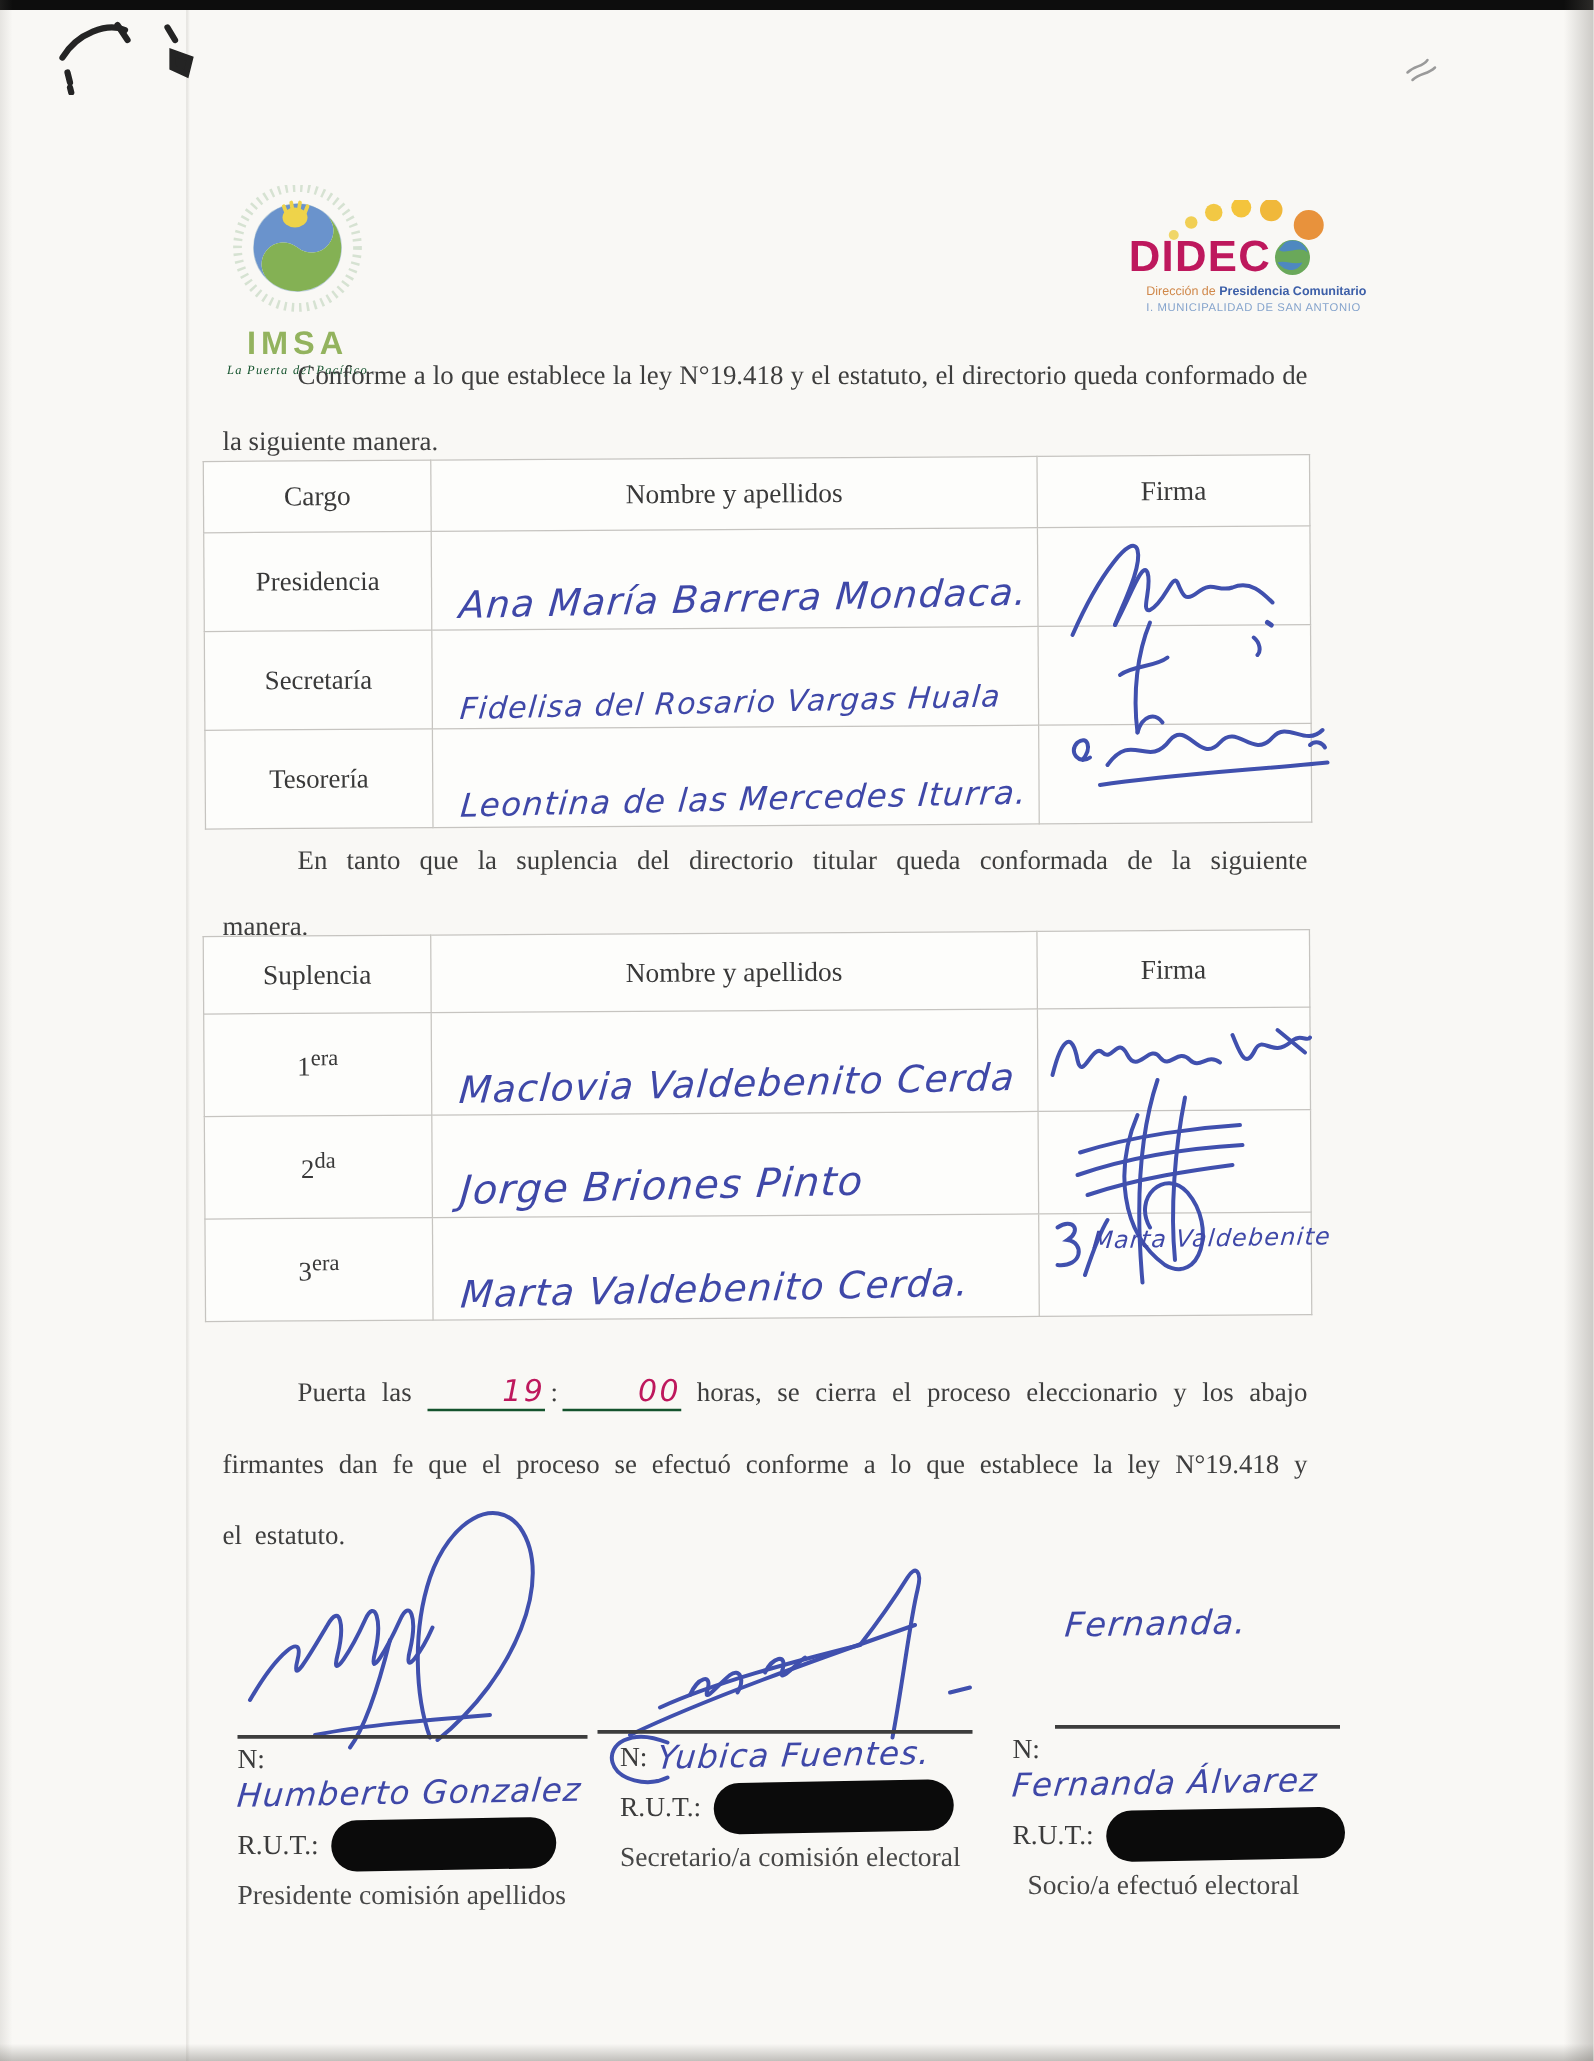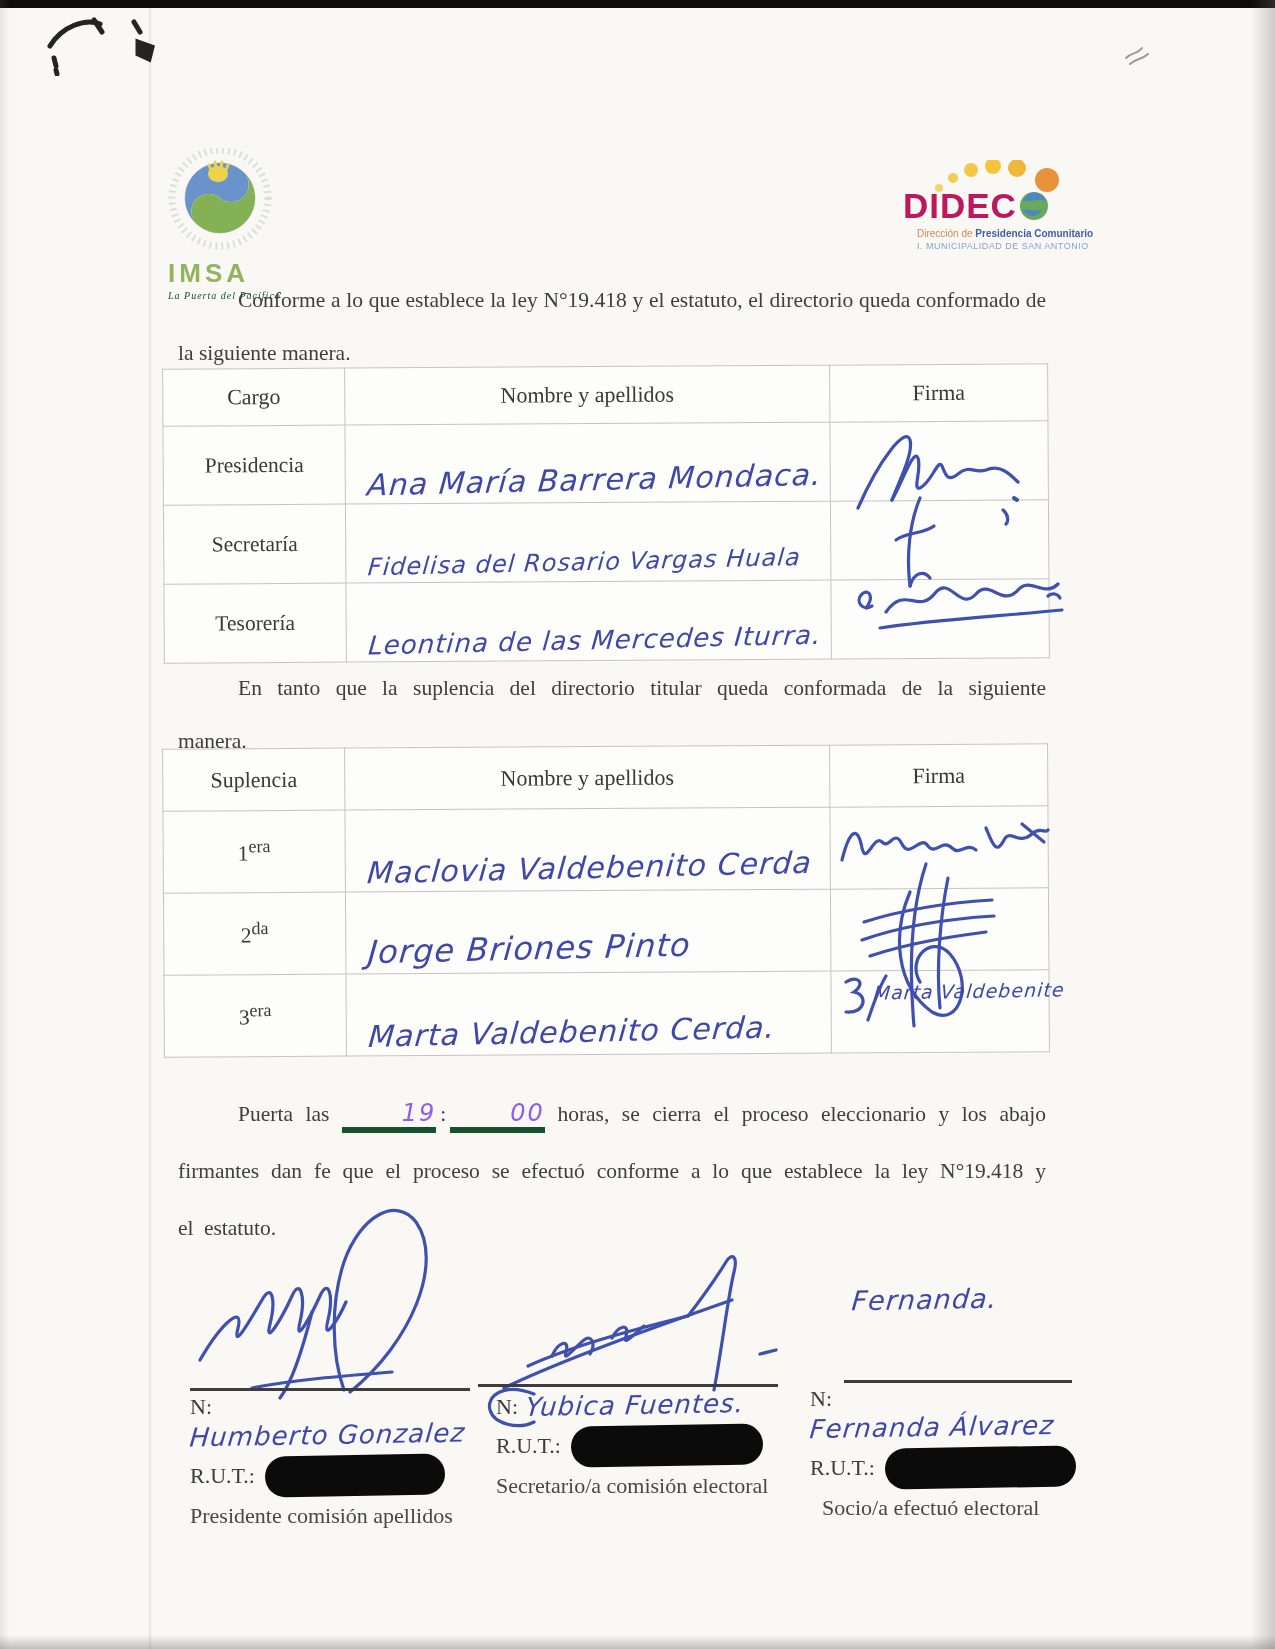--- a/index.html
+++ b/index.html
@@ -13,43 +13,43 @@
   .scan-right  { position:absolute; top:0; right:0; width:24px; height:100%;
                  background:linear-gradient(to right, rgba(110,106,100,0) 0%, rgba(110,106,100,0.32) 100%); }
   .scan-bottom { position:absolute; bottom:0; left:0; width:100%; height:14px;
                  background:linear-gradient(to bottom, rgba(100,96,90,0) 0%, rgba(100,96,90,0.38) 100%); }
   .scan-left   { position:absolute; top:0; left:0; width:10px; height:100%;
                  background:linear-gradient(to left, rgba(120,116,110,0) 0%, rgba(120,116,110,0.15) 100%); }
   .crease      { position:absolute; left:149px; top:8px; bottom:0; width:3px;
                  background:linear-gradient(to right, rgba(140,136,128,0.22), rgba(255,255,255,0)); }
 
   
-  .logo-imsa { position:absolute; left:168px; top:148px; width:140px; }
+  .logo-imsa { position:absolute; left:168px; top:148px; width:140px; text-align:center; }
   .imsa-word { font-family:"Liberation Sans", sans-serif; font-weight:bold; font-size:26px;
                letter-spacing:4px; color:#93b35e; margin-top:2px; }
   .imsa-tag  { font-style:italic; font-size:10px; color:#14532d; margin-top:1px; letter-spacing:1px; }
 
   .logo-dideco { position:absolute; left:895px; top:158px; width:180px; font-family:"Liberation Sans", sans-serif; }
   .dideco-dots { position:absolute; left:36px; top:2px; }
   .dideco-word { position:absolute; left:8px; top:28px; font-size:35px; font-weight:bold;
                  color:#be185d; letter-spacing:1px; display:flex; align-items:center; }
   .dideco-sub1 { position:absolute; left:22px; top:70px; font-size:10px; white-space:nowrap; }
   .sub1-light  { color:#d0884a; }
   .sub1-bold   { color:#3d5fa8; font-weight:bold; }
   .dideco-sub2 { position:absolute; left:22px; top:83px; font-size:9px; color:#84a3cc; letter-spacing:0.5px; white-space:nowrap; }
 
   
   .para { position:absolute; left:178px; width:868px; text-align:justify; font-size:21.5px; color:#3e3e3e; }
   .p1 { top:252px;  line-height:53px; text-indent:60px; }
   .p2 { top:640px;  line-height:53px; text-indent:60px; word-spacing:7px; }
   .p3 { top:1064px; line-height:57px; text-indent:60px; word-spacing:5px; }
 
-  .time-hw { font-family:"DejaVu Sans", sans-serif; font-style:italic; color:#8b5cf6;
+  .time-hw { font-family:"DejaVu Sans", sans-serif; font-style:italic; color:#be185d;
              display:inline-block; min-width:46px; text-align:center; font-size:24px;
-             border-bottom:6px solid #14532d; line-height:28px; letter-spacing:2px; }
+             border-bottom:2px solid #14532d; line-height:28px; letter-spacing:2px; }
   .time-sep { padding:0 4px; }
 
   
   .doc-table { position:absolute; left:163px; border-collapse:collapse; background:#fdfdfb;
                transform:rotate(-0.35deg); table-layout:fixed; }
   .doc-table th, .doc-table td { border:1px solid #c6c4c0; }
   .doc-table th { font-weight:normal; font-size:22px; color:#393939; }
   .t1 { top:366px; } .t2 { top:746px; }
   .t1 th { height:54px; } .t1 td { height:73px; }
   .t2 th { height:59px; } .t2 td { height:76px; }

